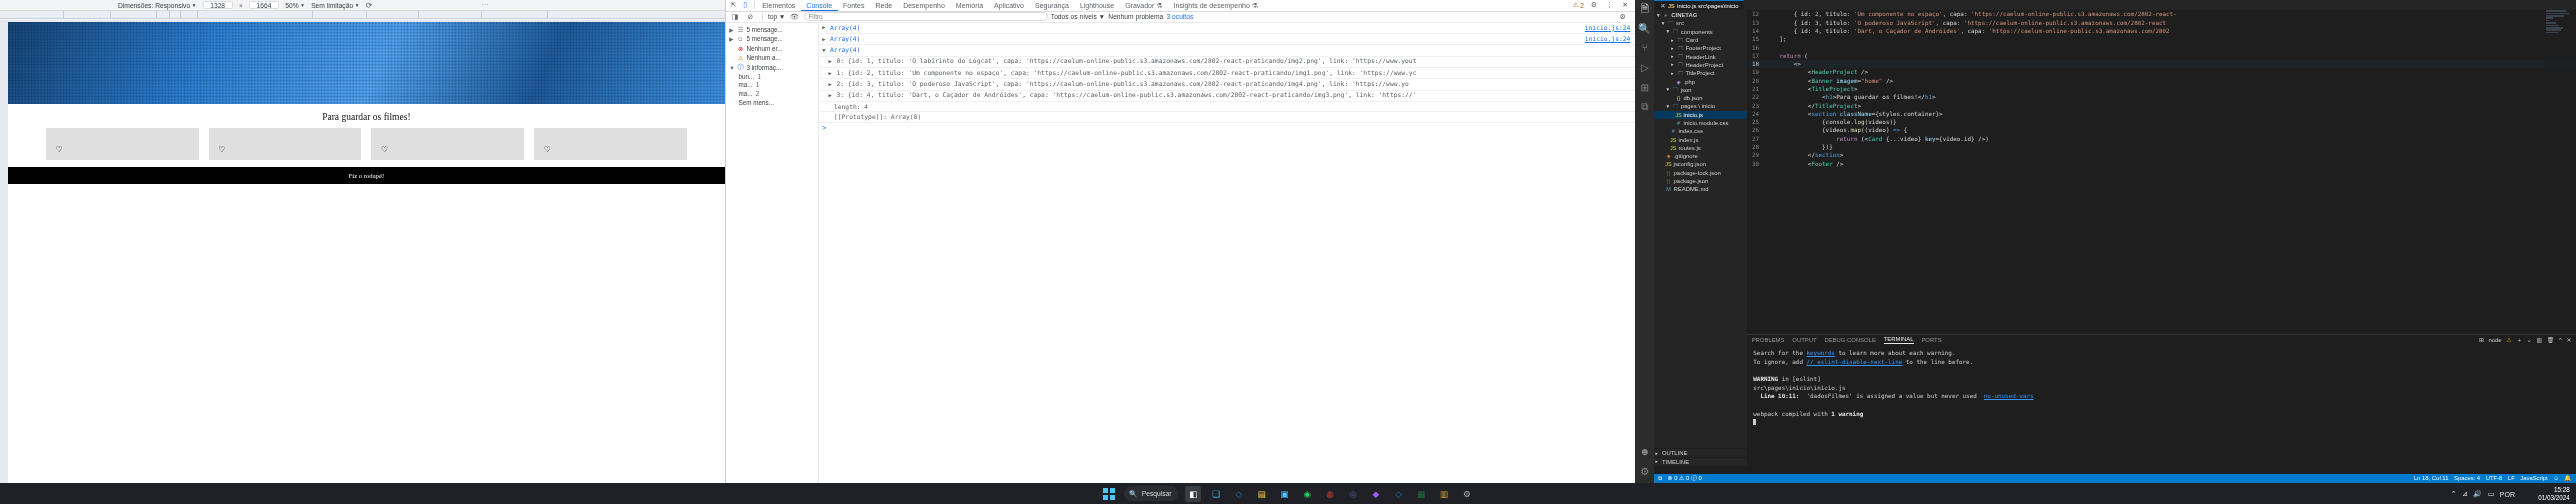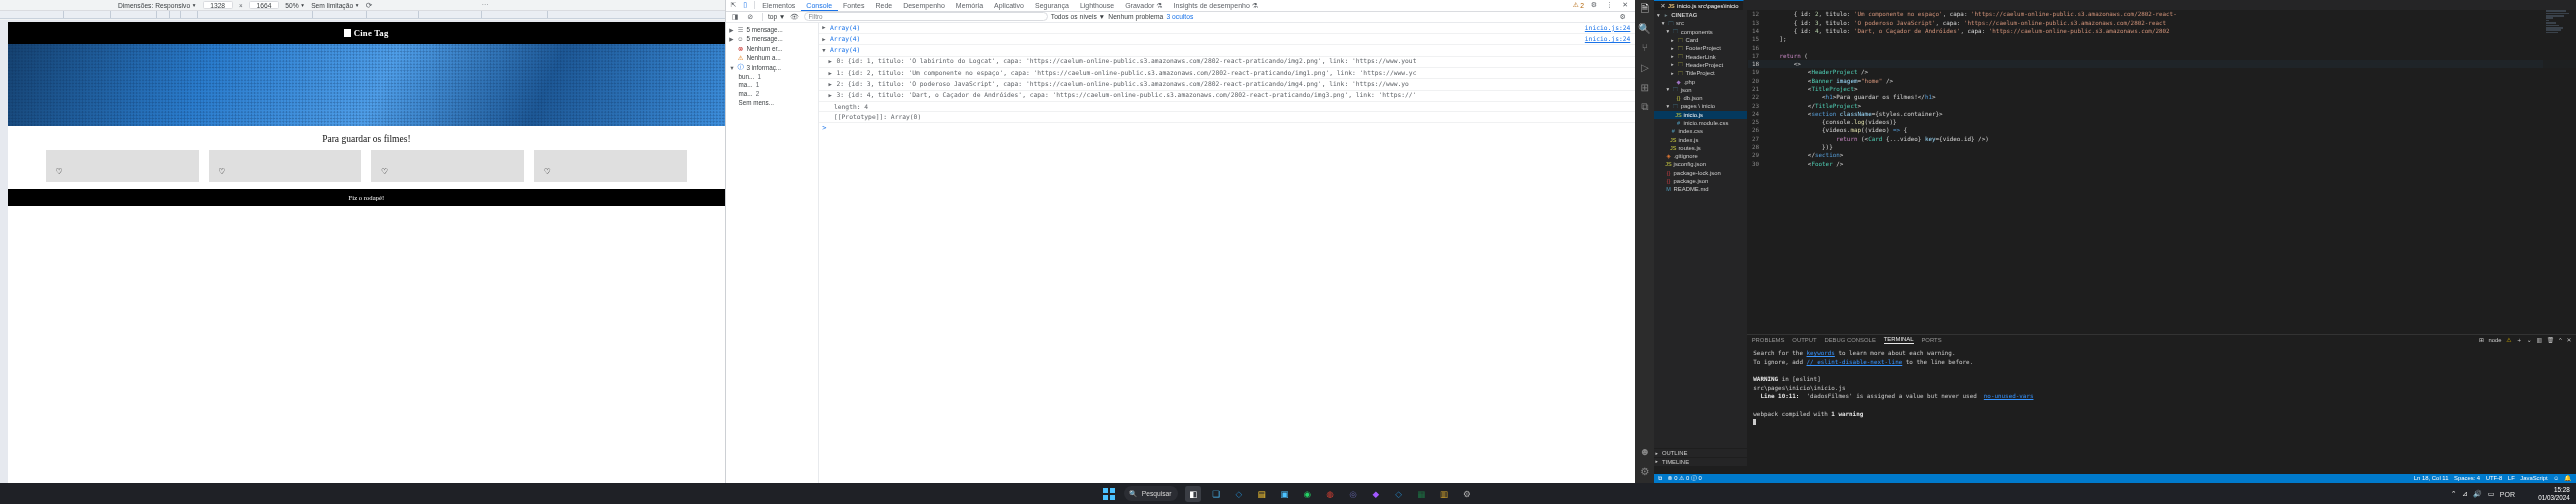--- a/index.html
+++ b/index.html
@@ -325,24 +325,20 @@
       <i style="left:312px"></i>
         <i style="left:366px"></i>
         <i style="left:418px"></i>
       <i style="left:481px"></i>
         <i style="left:547px"></i>
     </div>
 
     <div class="viewport-bg"></div>
 
     <div class="page">
-      <div class="site-header">
-        <span class="site-logo-mark"></span>
-        <span class="site-logo-text">Cine Tag</span>
-      </div>
       <div class="banner"></div>
       <div class="tagline">Para guardar os filmes!</div>
       <div class="cards">
         <div class="card">
             <span class="heart">♡</span>
           </div>
         <div class="card">
             <span class="heart">♡</span>
           </div>
         <div class="card">

